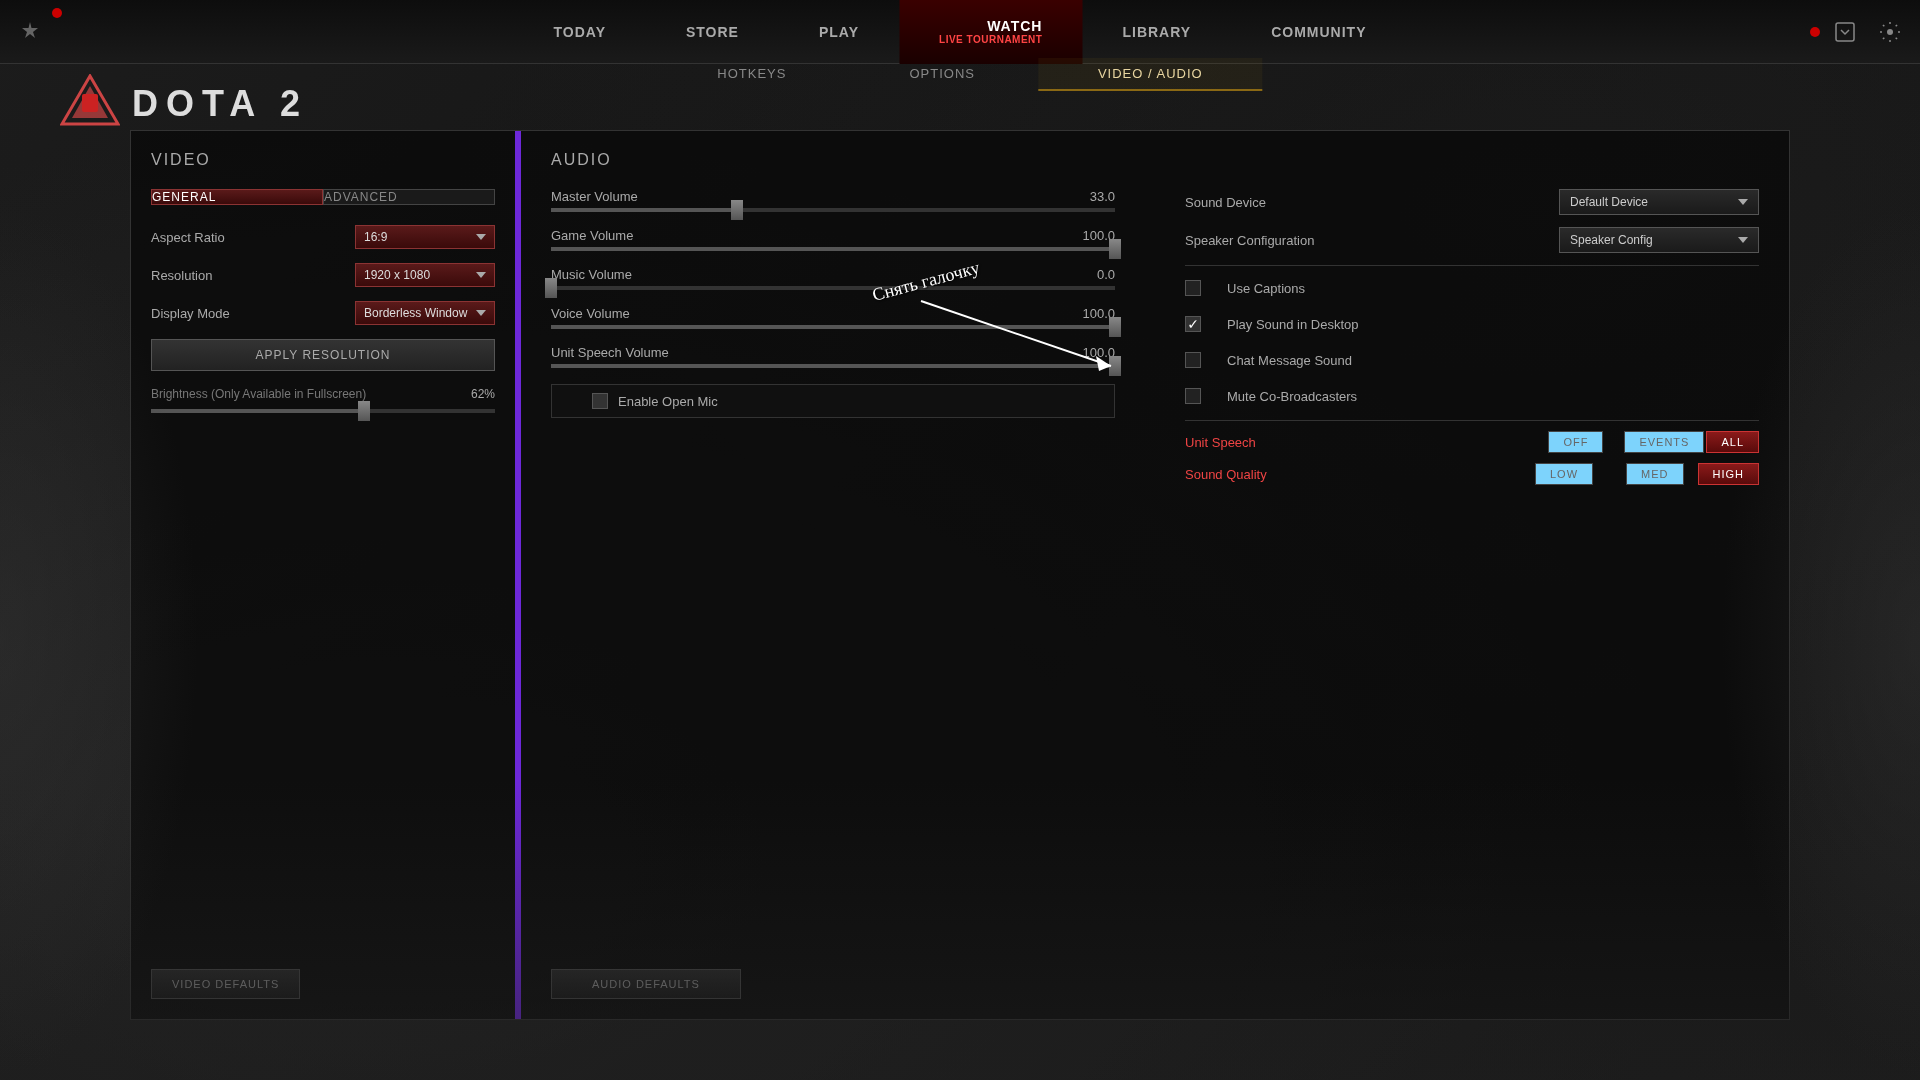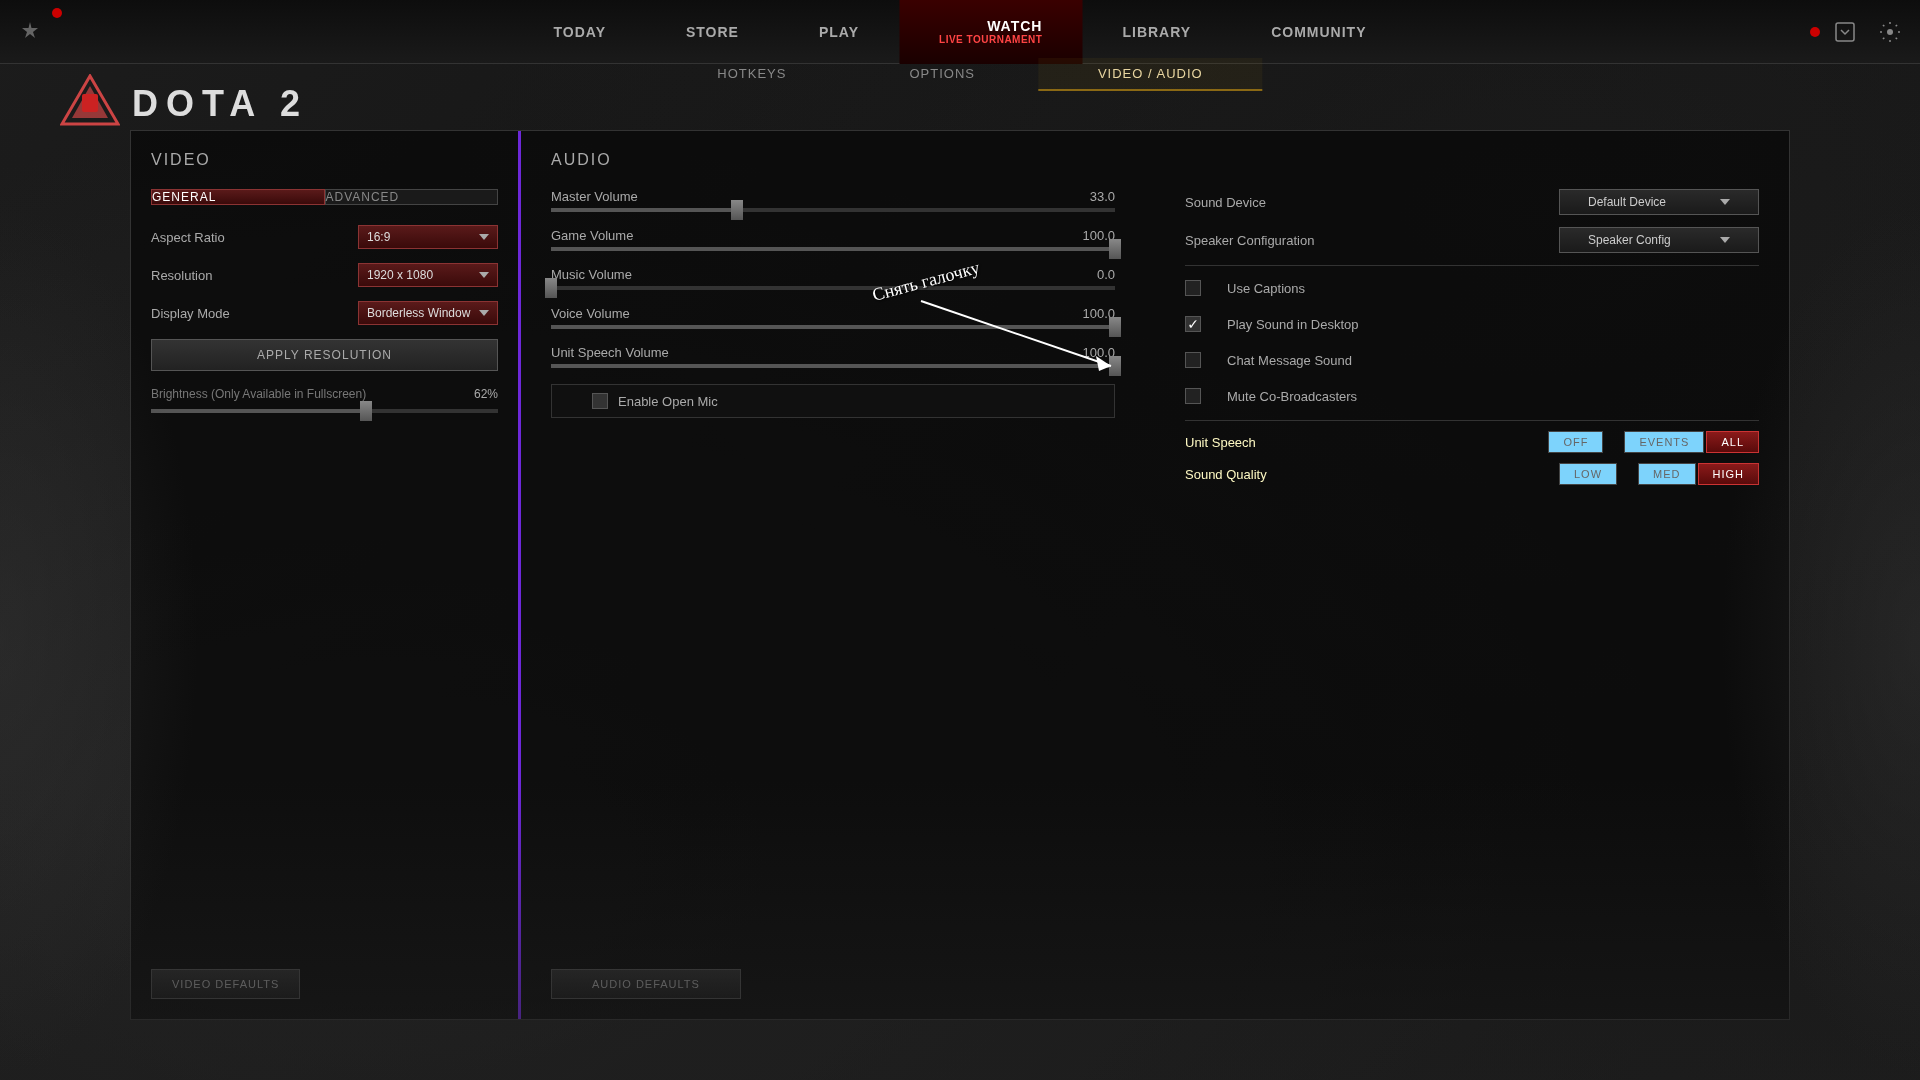--- a/index.html
+++ b/index.html
@@ -166,21 +166,21 @@
       background: rgba(10, 10, 10, 0.85);
       border: 1px solid #333;
       display: flex;
       gap: 0;
     }
 
     
     .video-panel {
       width: 390px;
       padding: 20px;
-      border-right: 3px solid #6d28d9;
+      border-right: 6px solid #6d28d9;
     }
 
     .section-title {
       color: #aaa;
       font-size: 16px;
       letter-spacing: 2px;
       text-transform: uppercase;
       margin-bottom: 20px;
       font-weight: normal;
     }
@@ -375,21 +375,21 @@
     .device-label {
       color: #aaa;
       font-size: 13px;
     }
 
     .device-dropdown {
       background: linear-gradient(180deg, #2a2a2a 0%, #1a1a1a 100%);
       border: 1px solid #555;
       color: #ccc;
       font-size: 12px;
-      padding: 5px 28px;
+      padding: 5px 10px;
       width: 200px;
       cursor: pointer;
       display: flex;
       align-items: center;
       justify-content: space-between;
     }
 
     .checkbox-row {
       display: flex;
       align-items: center;
@@ -421,21 +421,21 @@
 
     
     .speech-row {
       display: flex;
       align-items: center;
       justify-content: space-between;
       margin-bottom: 10px;
     }
 
     .speech-label {
-      color: #fef9c3;
+      color: #ef4444;
       font-size: 13px;
     }
 
     .speech-btns {
       display: flex;
       gap: 2px;
     }
 
     .speech-btn {
       padding: 4px 14px;
@@ -461,21 +461,21 @@
 
     
     .quality-row {
       display: flex;
       align-items: center;
       justify-content: space-between;
     }
 
     .quality-btns {
       display: flex;
-      gap: 2px;
+      gap: 14px;
     }
 
     
     .open-mic-row {
       display: flex;
       align-items: center;
       gap: 10px;
       background: rgba(20,20,20,0.5);
       padding: 8px 10px;
       border: 1px solid #333;

